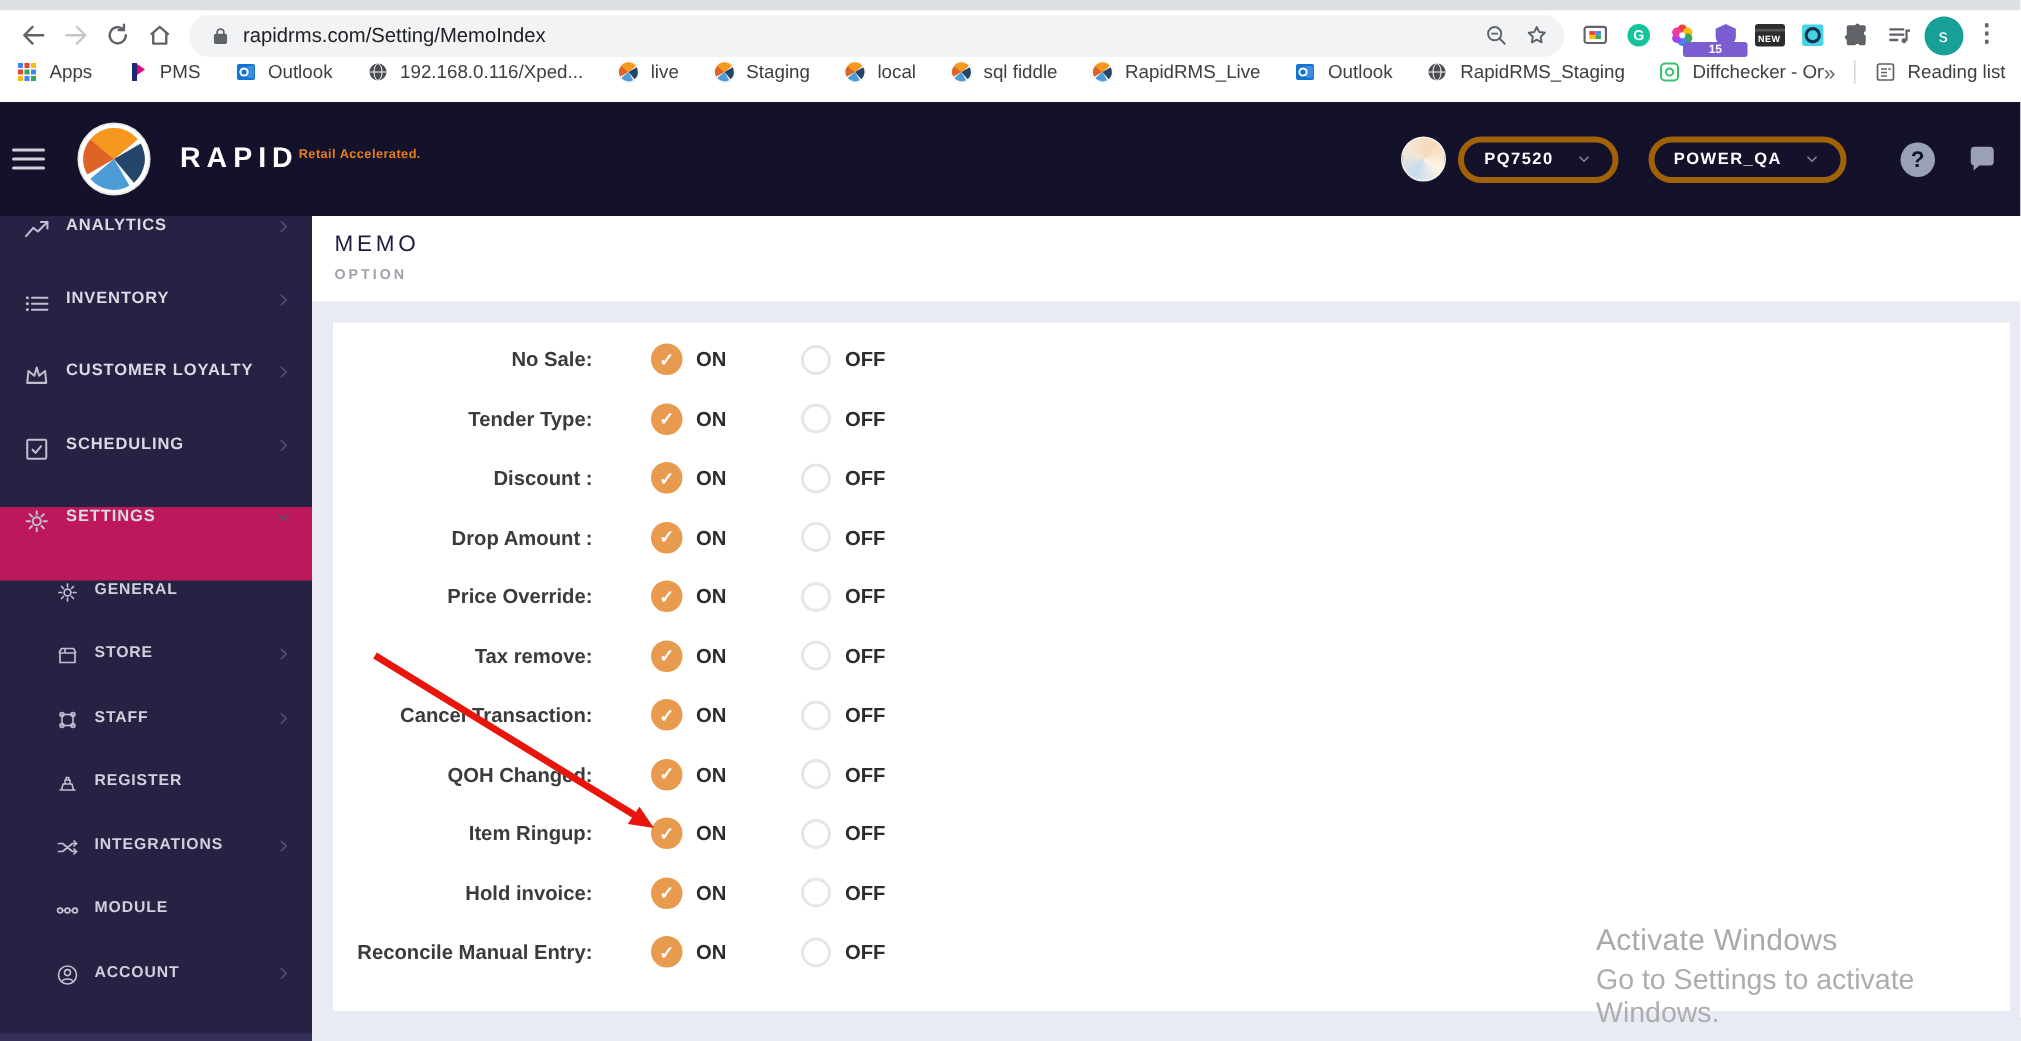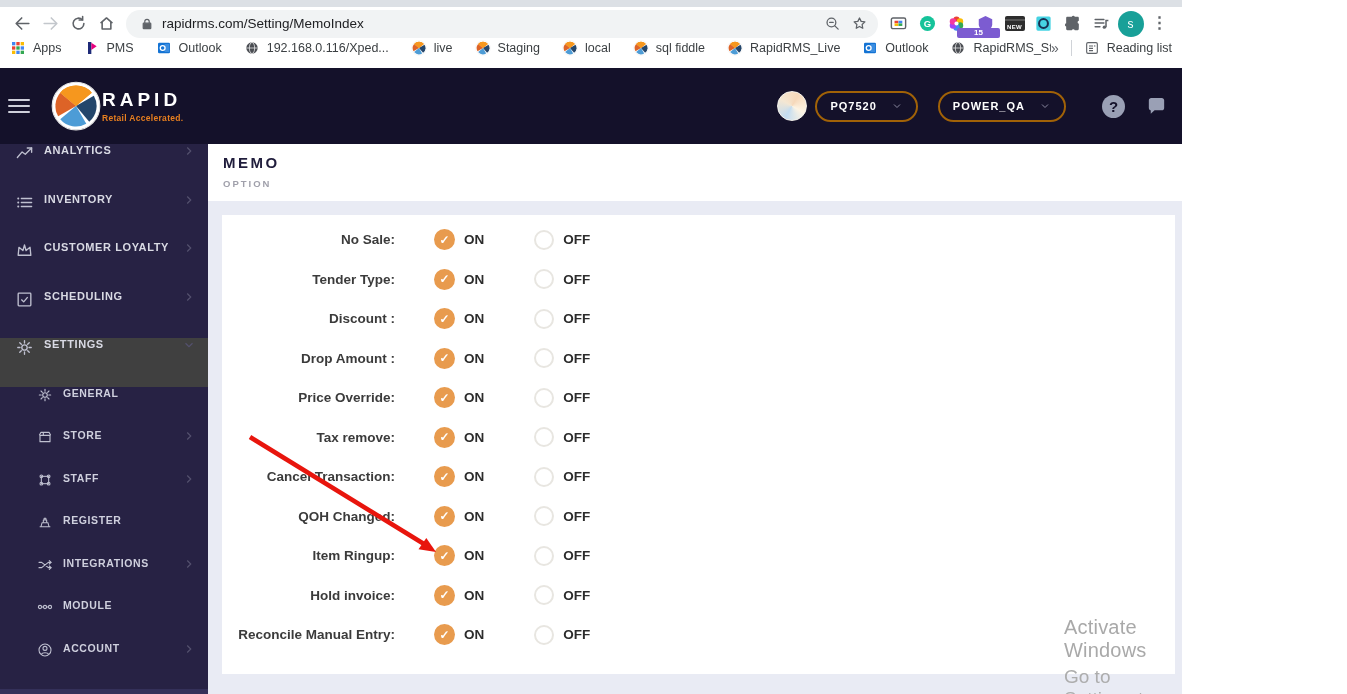--- a/index.html
+++ b/index.html
@@ -1,18 +1,18 @@
 <!DOCTYPE html>
 <html><head>
 <meta charset="utf-8">
 <style>
   *{box-sizing:border-box;margin:0;padding:0}
   html,body{width:1347px;height:694px;overflow:hidden}
   body{font-family:"Liberation Sans",sans-serif;position:relative;background:#fff}
-  .page{position:absolute;inset:0;width:1182px;height:694px}
+  .page{position:absolute;inset:0;width:1347px;height:694px}
 
   
   .tabstrip{position:absolute;top:0;left:0;right:0;height:7px;background:#dce0e5}
   .toolbar{position:absolute;top:7px;left:0;right:0;height:33px;background:#fff;display:flex;align-items:center;padding:0 8px}
   .tool{width:28px;height:28px;display:flex;align-items:center;justify-content:center;color:#5f6368;flex:0 0 auto;border-radius:50%}
   .tool svg{width:19px;height:19px}
   .tool.disabled{color:#c3c7cc}
   .omnibox{flex:1 1 auto;height:28px;background:#f1f3f4;border-radius:14px;margin:0 6px;display:flex;align-items:center;padding:0 10px;min-width:0}
   .omnibox .lock{color:#5f6368;display:flex;margin:0 8px 0 4px}
   .omnibox .lock svg{width:14px;height:14px}
@@ -35,52 +35,52 @@
   .overflow-chev{color:#5f6368;font-size:14px;margin-right:12px}
   .bm-divider{width:1px;height:16px;background:#d0d3d8;margin-right:12px}
   .rl-ico{display:flex;margin-right:7px;color:#5f6368}
   .rl-ico svg{width:16px;height:16px}
 
   
   .appheader{position:absolute;top:68px;left:0;right:0;height:76px;background:#14112a;display:flex;align-items:center}
   .hamburger{width:22px;margin-left:8px;display:flex;flex-direction:column;gap:4px;cursor:pointer}
   .hamburger i{display:block;height:2px;background:#cfd0da;border-radius:1px}
   .logo{margin-left:20px;width:52px;height:52px;flex:0 0 auto}
-  .brand{margin-left:0;display:flex;flex-direction:column}
+  .brand{margin-left:18px;display:flex;flex-direction:row}
   .brand-name{color:#fff;font-size:19px;font-weight:700;letter-spacing:4px}
   .brand-tag{color:#e87f1f;font-size:8.5px;font-weight:700;margin-top:2px;letter-spacing:.3px}
   .hdr-right{margin-left:auto;display:flex;align-items:center;padding-right:14px}
   .hdr-avatar{width:30px;height:30px;border-radius:50%;background:conic-gradient(from 30deg,#f6d8ba,#fdf4e4,#c3dcf0,#f4e7d3,#f6d8ba);border:1px solid #f5f2ec;margin-right:8px}
-  .pill{height:31px;border:2px solid #a16207;border-radius:17px;display:flex;align-items:center;padding:0 13px;margin-right:10px;color:#fff;font-size:11px;font-weight:700;letter-spacing:1px;cursor:pointer}
+  .pill{height:31px;border:4px solid #a16207;border-radius:17px;display:flex;align-items:center;padding:0 13px;margin-right:10px;color:#fff;font-size:11px;font-weight:700;letter-spacing:1px;cursor:pointer}
   .pill .pchev{color:#8b89a0;margin-left:14px;display:flex}
   .pill .pchev svg{width:12px;height:12px}
   .pill.user{margin-left:10px}
   .help-ico{width:23px;height:23px;border-radius:50%;background:#9aa0b5;color:#14112a;font-size:15px;font-weight:700;display:flex;align-items:center;justify-content:center;margin-left:26px}
   .chat-ico{margin-left:20px;display:flex}
   .chat-ico svg{width:23px;height:23px;fill:#9aa0b5}
 
   
   .appbody{position:absolute;top:144px;left:0;right:0;bottom:0}
   .sidebar{position:absolute;top:0;bottom:0;left:0;width:208px;background:#272244;overflow:hidden}
   .side-item{height:48.5px;display:flex;align-items:flex-start;cursor:pointer}
   .side-item .s-ico{width:19px;height:19px;margin-left:15px;color:#bfc0d0;flex:0 0 auto}
   .side-item .s-ico svg{width:19px;height:19px}
   .side-item .s-label{margin-left:10px;color:#d9dae4;font-size:11px;font-weight:700;letter-spacing:.6px}
   .side-item .s-chev{margin-left:auto;margin-right:12px;color:#54516e;display:flex}
   .side-item .s-chev svg{width:14px;height:14px}
-  .side-item.active{background:#404040}
+  .side-item.active{background:#be185d}
   .submenu .side-item{height:42.6px}
   .submenu .s-ico{width:16px;height:16px;margin-left:37px}
   .submenu .s-ico svg{width:16px;height:16px}
   .submenu .s-label{font-size:10.5px;color:#cfd0de}
   .side-bottom{position:absolute;bottom:0;left:0;right:0;height:5px;background:#343059}
 
   .main{position:absolute;top:0;bottom:0;left:208px;right:0;background:#e9ebf4}
   .page-head{position:absolute;top:0;left:0;right:0;height:57px;background:#fff;padding:10px 0 0 15px}
-  .page-title{color:#201d3c;font-size:15px;font-weight:700;letter-spacing:2.5px}
+  .page-title{color:#201d3c;font-size:15px;font-weight:400;letter-spacing:2.5px}
   .page-sub{color:#a0a0ab;font-size:9.5px;font-weight:700;letter-spacing:2px;margin-top:7px}
   .card{position:absolute;left:14px;right:7px;top:71px;height:459px;background:#fff}
   .rows{padding-top:5px}
   .opt-row{height:39.5px;display:flex;align-items:center}
   .opt-label{flex:0 0 173px;text-align:right;font-size:13.5px;font-weight:700;color:#3b3b3b}
   .radio{flex:0 0 auto;border-radius:50%;position:relative;cursor:pointer}
   .radio.on{width:21px;height:21px;margin-left:39px;background:#fff;border:2px solid #e3e3e3}
   .radio.on.sel{background:#E89B4E;border:none}
   .radio.on.sel::after{content:"✓";position:absolute;inset:0;display:flex;align-items:center;justify-content:center;color:#fff;font-size:12px;font-weight:700}
   .radio.off{width:20px;height:20px;margin-left:50px;background:#fff;border:2px solid #e8e6e1}

